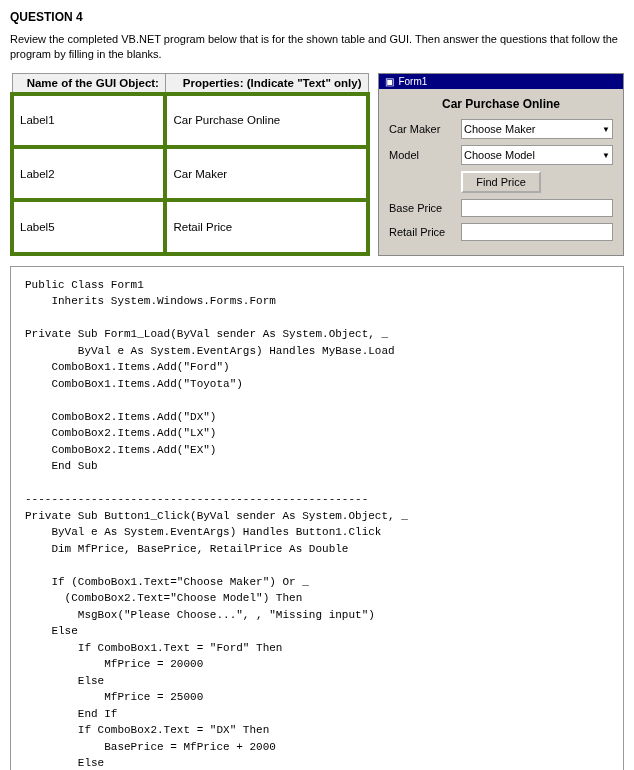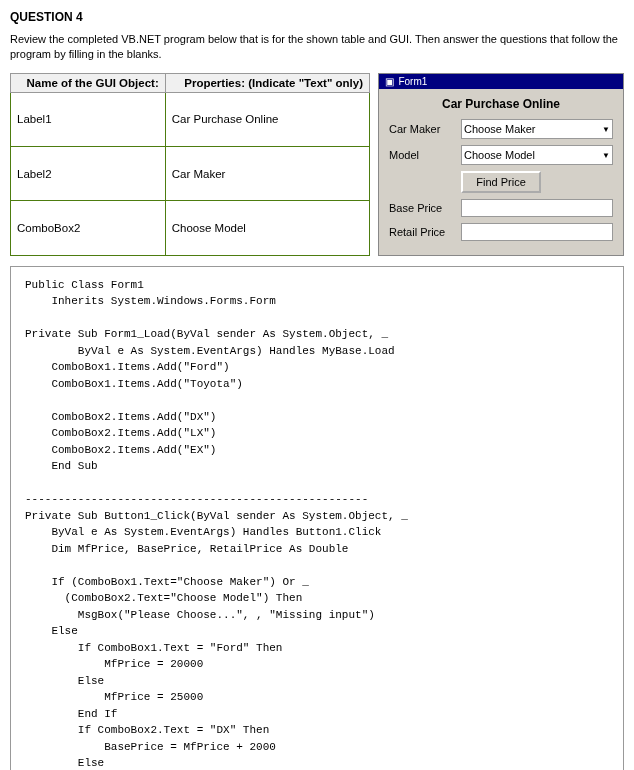--- a/index.html
+++ b/index.html
@@ -33,21 +33,21 @@
       width: 360px;
     }
     .gui-table th {
       border: 1px solid #999;
       background: #f0f0f0;
       padding: 3px 6px;
       text-align: right;
       font-weight: bold;
     }
     .gui-table td {
-      border: 1px solid #4d7c0f;
+      border: 4px solid #4d7c0f;
       padding: 2px 6px;
       height: 22px;
     }
     
     .form-window {
       border: 1px solid #888;
       margin-left: 8px;
       flex: 1;
       font-size: 11.5px;
       min-width: 200px;
@@ -156,22 +156,22 @@
     <tbody id="table-body">
     <tr>
           <td>Label1</td>
           <td>Car Purchase Online</td>
         </tr>
         <tr>
           <td>Label2</td>
           <td>Car Maker</td>
         </tr>
         <tr>
-          <td>ComboBox2</td>
-          <td>Choose Model</td>
+          <td>Label5</td>
+          <td>Retail Price</td>
         </tr>
       </tbody>
   </table>
 
   <div class="form-window">
     <div class="form-title-bar">
       <span>▣</span>
       <span>Form1</span>
     </div>
     <div class="form-body">

